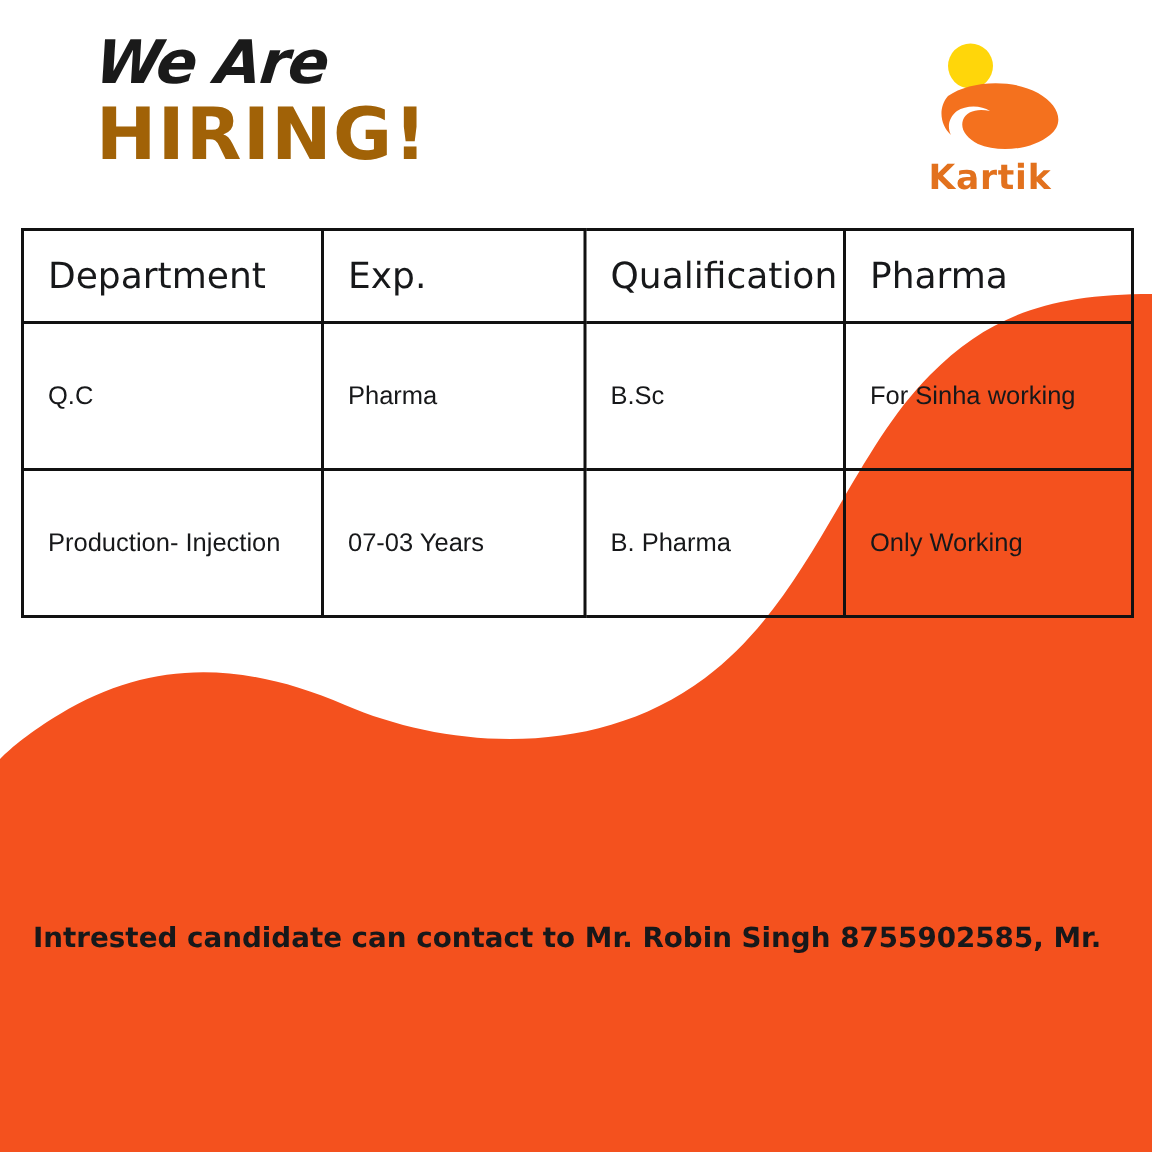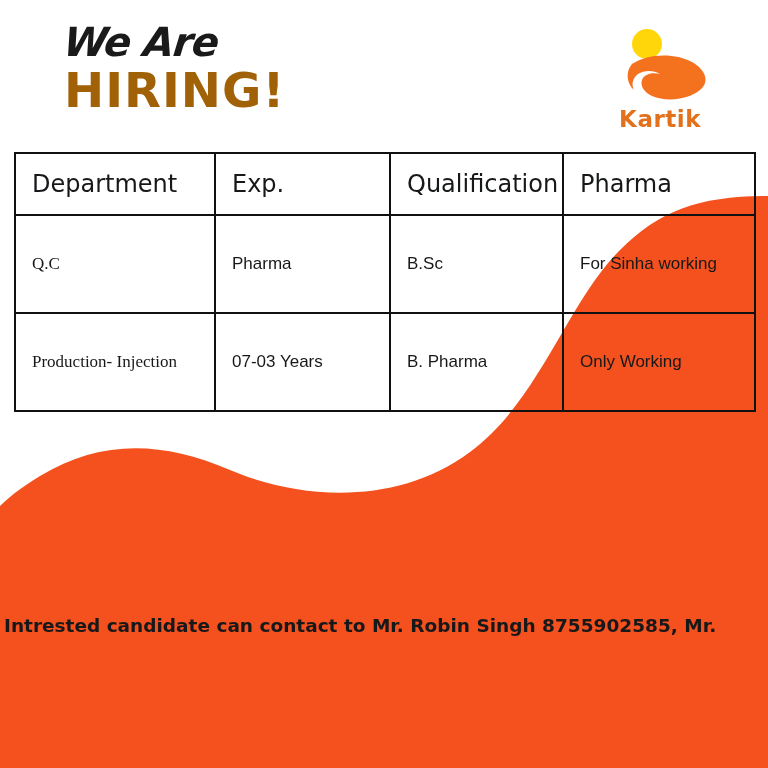--- a/index.html
+++ b/index.html
@@ -116,26 +116,26 @@
   }
   table.jobs td {
     height: 96px;
     font-weight: normal;
   }
   col.c1 { width: 200px; }
   col.c2 { width: 175px; }
   col.c3 { width: 173px; }
   col.c4 { width: 192px; }
 
-  .cell-two-line { line-height: 1.45; font-family: Liberation Serif, serif; }
+  .cell-two-line { line-height: 1.45; }
 
   
   .contact {
     position: absolute;
-    left: 4px;
+    left: 22px;
     top: 612px;
     width: 730px;
     z-index: 3;
     font-family: "DejaVu Sans", sans-serif;
     font-weight: bold;
     font-size: 18.5px;
     color: #17181a;
     line-height: 1.55;
   }
   .contact div { white-space: pre-wrap; }

